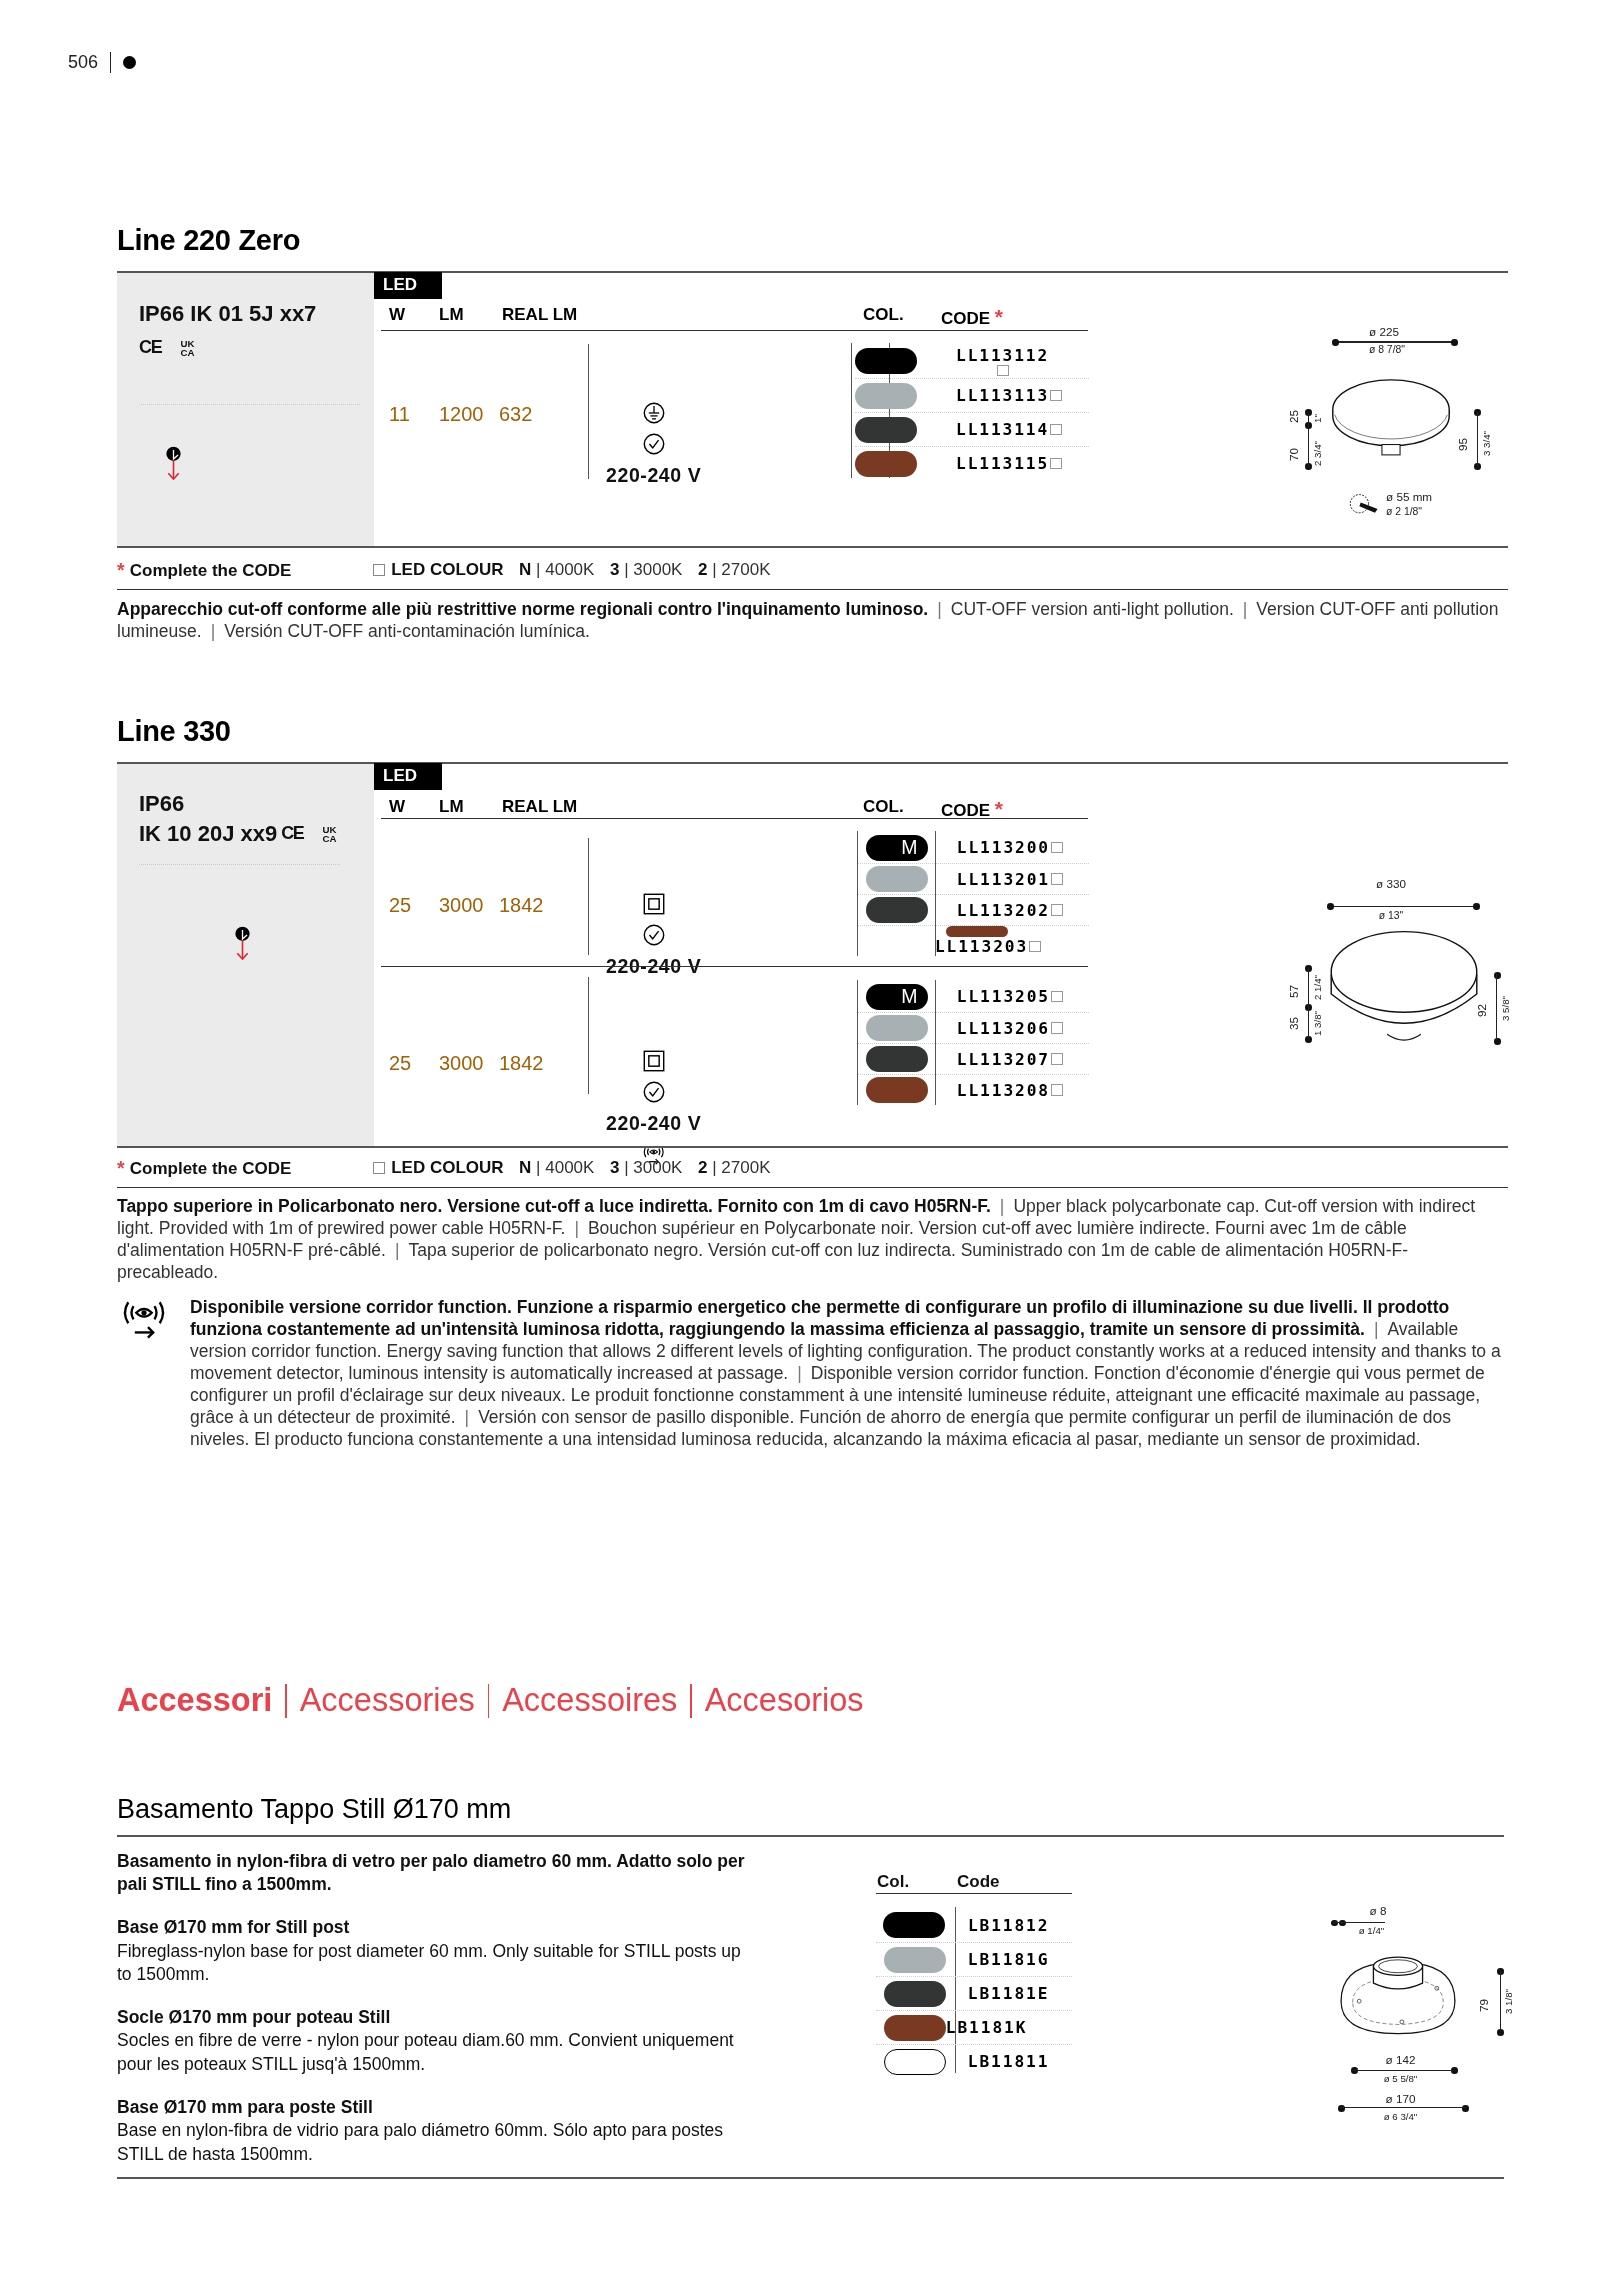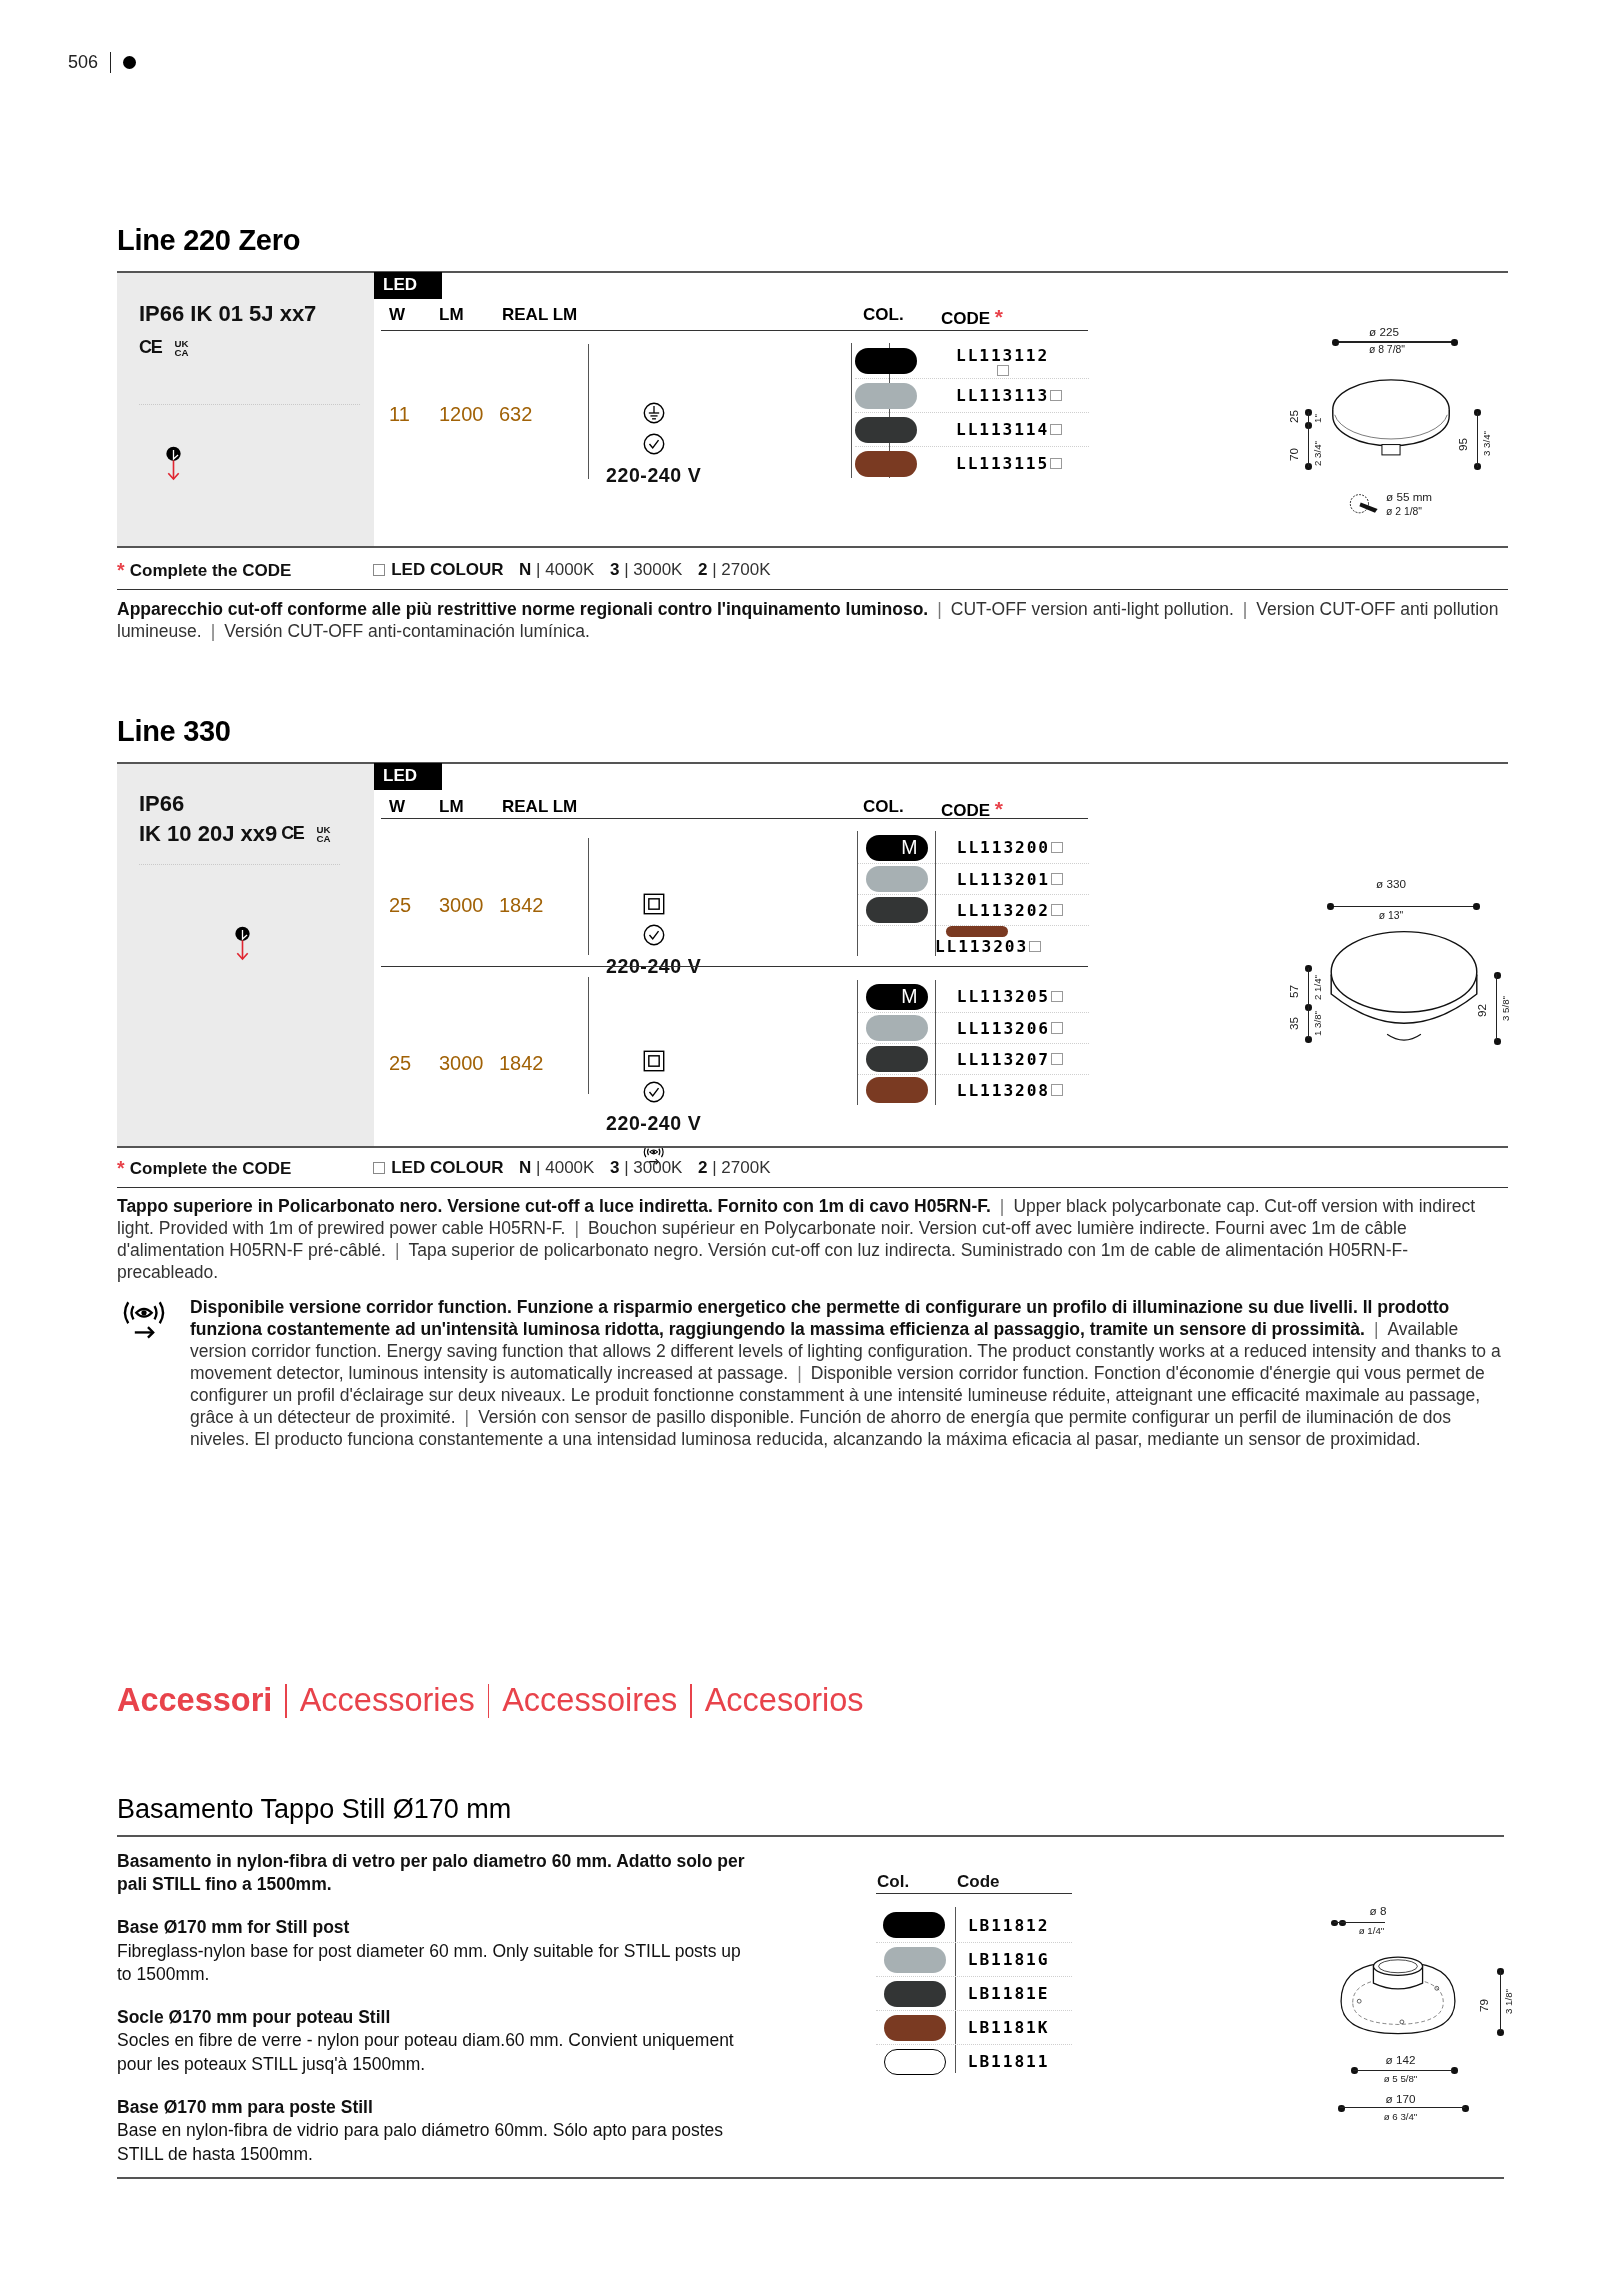--- a/index.html
+++ b/index.html
@@ -15,21 +15,21 @@
 
   
   .sec-title { font-size: 29px; font-weight: 700; letter-spacing: -0.3px; color: #000; }
 
   .rule { background: #555; height: 1.9px; }
   .rule-thin { background: #333; height: 1.3px; }
 
   
   .grey-panel { background: #ebebeb; }
   .ip-text { font-size: 22px; font-weight: 700; color: #111; line-height: 1.35; }
-  .ce-mark { font-size: 18px; font-weight: 700; letter-spacing: -1.3px; display: inline-flex; align-items: center; gap: 13px; }
+  .ce-mark { font-size: 18px; font-weight: 700; letter-spacing: -1.3px; display: inline-flex; align-items: center; gap: 19px; }
   .ukca { display: inline-flex; flex-direction: column; font-size: 9.7px; line-height: 9px; font-weight: 700; letter-spacing: 0; }
   .dotted-sep { border-top: 1.3px dotted #c9c9c9; height: 0; }
   .mount-icon { width: 17px; height: 39px; }
 
   .led-tag { background: #000; color: #fff; font-weight: 700; font-size: 17px; padding: 2.6px 9px; width: 68px; height: 27px; }
   .col-head { font-size: 17px; font-weight: 700; color: #000; }
   .col-head .star { color: #e8434b; font-size: 21px; }
 
   .val { font-size: 20px; color: #a16207; }
   .vline { width: 1.3px; background: #555; }
@@ -463,21 +463,21 @@
   <div class="row-dots" style="height:34px; display:flex; align-items:center;">
     <div class="swatch" style="background:#a7b0b3; margin-left:7.8px;"></div>
     <div class="code" style="margin-left:22px;">LB1181G</div>
   </div>
   <div class="row-dots" style="height:34px; display:flex; align-items:center;">
     <div class="swatch" style="background:#333535; margin-left:7.8px;"></div>
     <div class="code" style="margin-left:22px;">LB1181E</div>
   </div>
   <div class="row-dots" style="height:34px; display:flex; align-items:center;">
     <div class="swatch" style="background:#7a3a22; margin-left:7.8px;"></div>
-    <div class="code" style="margin-left:22px;">LB1181K</div>
+    <div class="code" style="">LB1181K</div>
   </div>
   <div class="row-dots" style="height:34px; display:flex; align-items:center;">
     <div class="swatch" style="background:#fff; border:1.3px solid #000; margin-left:7.8px;"></div>
     <div class="code" style="margin-left:22px;">LB11811</div>
   </div>
 </div>
 
 <div class="abs" style="left:1313px; top:1904px; width:208px; height:221px;">
   <div class="abs dim" style="left:39px; top:0px; width:52px; text-align:center;">ø 8</div>
   <div class="dim-dot" style="left:18px; top:15.6px;"></div>

